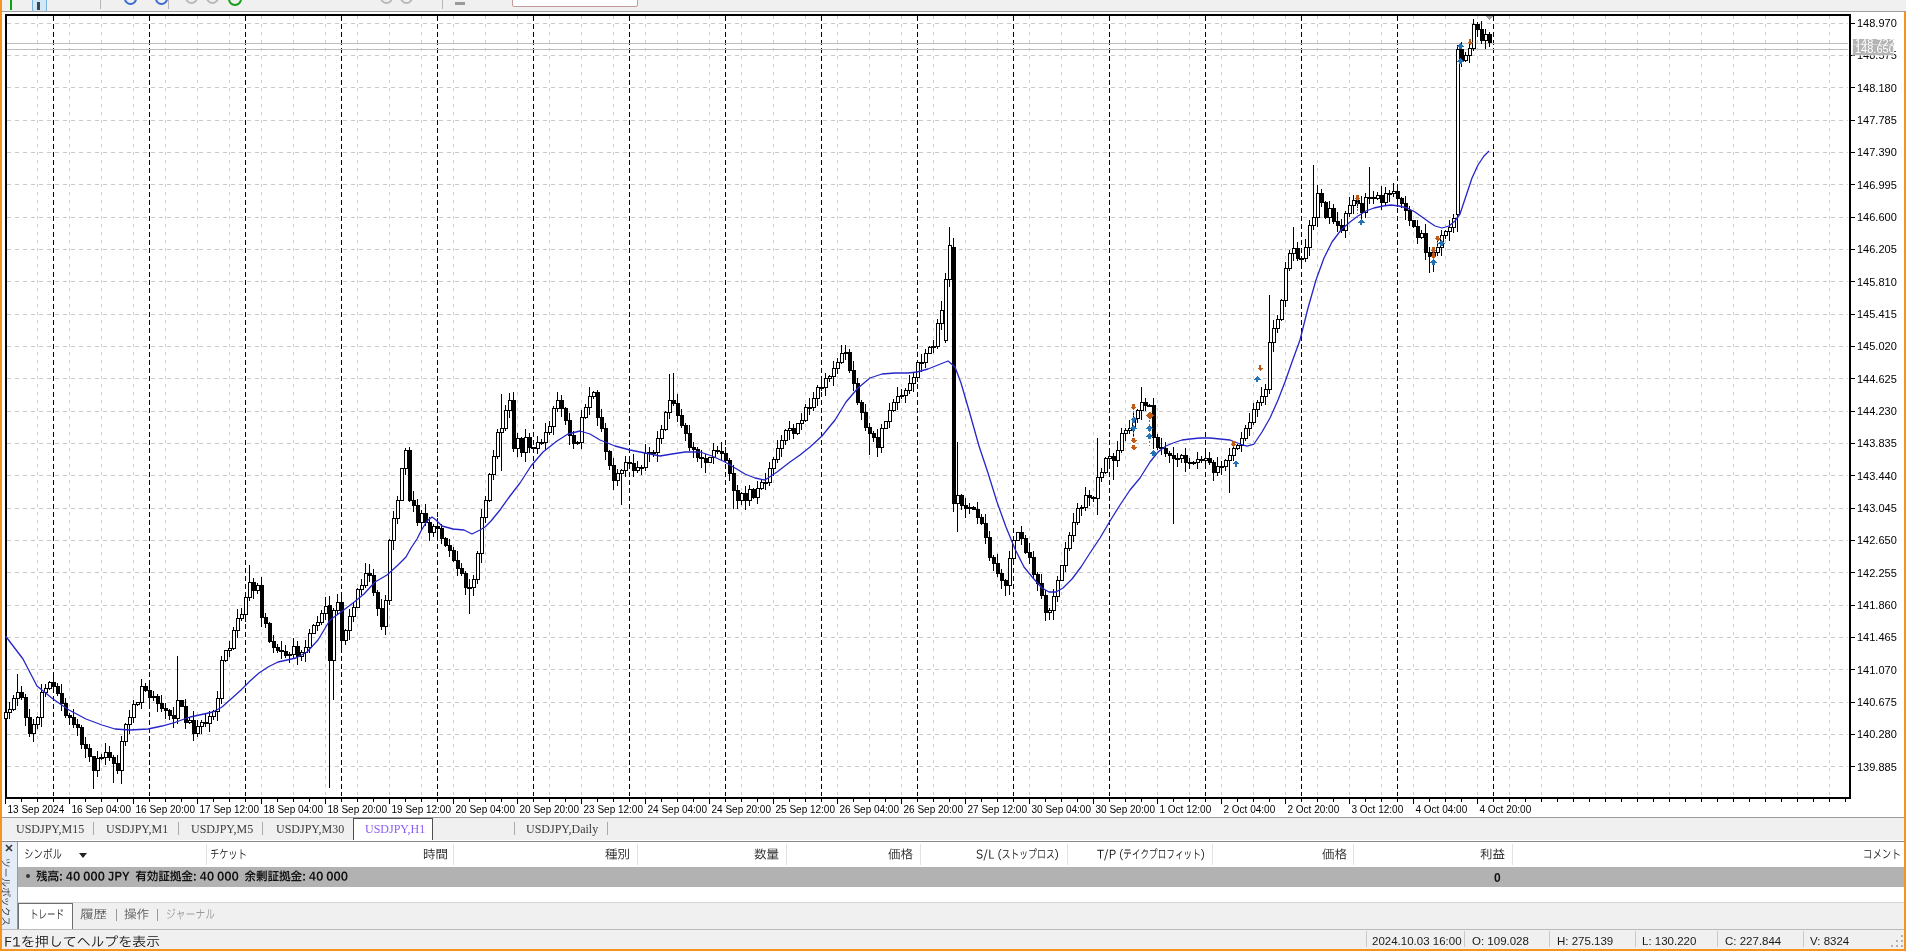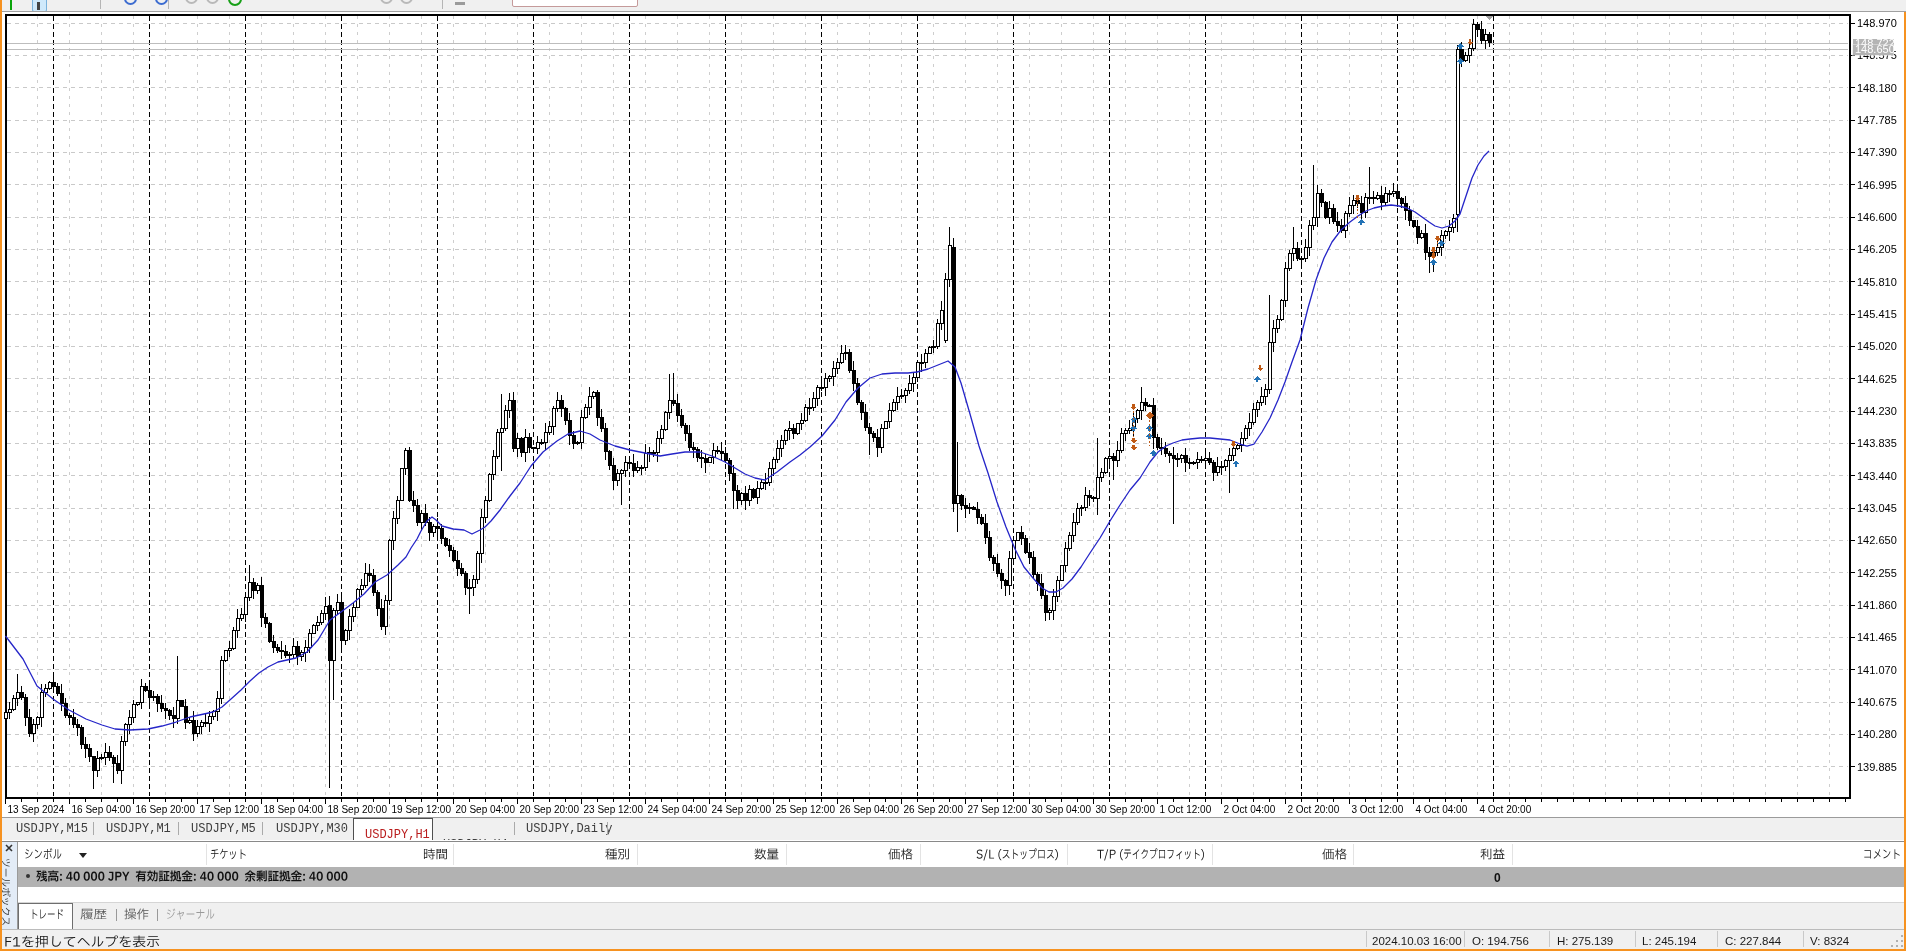--- a/index.html
+++ b/index.html
@@ -118,34 +118,34 @@
         <text x="1095.5" y="812.5">30 Sep 20:00</text>
         <text x="1159.5" y="812.5">1 Oct 12:00</text>
         <text x="1223.5" y="812.5">2 Oct 04:00</text>
         <text x="1287.5" y="812.5">2 Oct 20:00</text>
         <text x="1351.5" y="812.5">3 Oct 12:00</text>
         <text x="1415.5" y="812.5">4 Oct 04:00</text>
         <text x="1479.5" y="812.5">4 Oct 20:00</text>
       </g>
       <path d="M0 817.5H1906" stroke="#9b9b9b" stroke-width="1"></path>
     </svg>
-<div style="position:absolute;left:0;top:818px;width:1906px;height:22px;background:#f0f0f0;font-family:Liberation Mono, monospace;font-size:12px;color:#3c3c3c">
+<div style="position:absolute;left:0;top:818px;width:1906px;height:22px;background:#f0f0f0;font-family:Liberation Serif, serif;font-size:12px;color:#3c3c3c">
       <div style="position:absolute;left:16px;top:4px">USDJPY,M15</div>
       <div style="position:absolute;left:106px;top:4px">USDJPY,M1</div>
       <div style="position:absolute;left:191px;top:4px">USDJPY,M5</div>
       <div style="position:absolute;left:276px;top:4px">USDJPY,M30</div>
       <div style="position:absolute;left:443px;top:20px">USDJPY,H4</div>
       <div style="position:absolute;left:526px;top:4px">USDJPY,Daily</div>
       <div style="position:absolute;left:93px;top:4px;width:1px;height:13px;background:#aaa"></div>
       <div style="position:absolute;left:178px;top:4px;width:1px;height:13px;background:#aaa"></div>
       <div style="position:absolute;left:262px;top:4px;width:1px;height:13px;background:#aaa"></div>
       <div style="position:absolute;left:514px;top:4px;width:1px;height:13px;background:#aaa"></div>
       <div style="position:absolute;left:607px;top:4px;width:1px;height:13px;background:#aaa"></div>
       <div style="position:absolute;left:353px;top:0;width:80px;height:22px;background:#fff;border:1px solid #4f4f4f;border-bottom:none;box-sizing:border-box">
-        <div style="position:absolute;left:11px;top:9px;color:#b91c1c">USDJPY,H1</div>
+        <div style="position:absolute;left:11px;top:3px;color:#8b5cf6">USDJPY,H1</div>
       </div>
     </div>
 <div style="position:absolute;left:0;top:840px;width:1906px;height:91px;background:#fff;font-family:'Liberation Sans',sans-serif">
       <div style="position:absolute;left:0;top:1px;width:1906px;height:1px;background:#898989"></div>
       <div style="position:absolute;left:0;top:2px;width:18px;height:89px;background:#e3ecf7"></div>
       <div style="position:absolute;left:17px;top:2px;width:1px;height:89px;background:#9a9a9a"></div>
       <svg style="position:absolute;left:5px;top:4px" width="8" height="8" viewBox="0 0 8 8">
         <path d="M1 1L7 7M7 1L1 7" stroke="#333" stroke-width="1.6"></path>
       </svg>
       <div style="position:absolute;left:1px;top:18px;width:12px;height:74px;overflow:visible">
@@ -351,23 +351,23 @@
             <path transform="translate(58.64,11.44) scale(0.013909,-0.013000)" d="M799 -19Q580 -6 473.5 70.5Q367 147 367 288Q367 391 420.0 471.0Q473 551 551 597Q600 626 667 639V644Q343 623 95 604L91 675Q461 700 899 724L901 658Q847 656 808.0 650.0Q769 644 731 632Q657 610 590.0 560.5Q523 511 481.5 443.0Q440 375 440 300Q440 184 527.0 124.5Q614 65 810 52Z"></path>
             <path transform="translate(72.55,11.44) scale(0.013909,-0.013000)" d="M468 533Q438 566 415 566Q390 566 363 531L126 235L75 293L310 582Q336 615 360.0 629.5Q384 644 412 644Q439 644 463.0 631.0Q487 618 512 591L954 118L909 56Z"></path>
             <path transform="translate(86.46,11.44) scale(0.013909,-0.013000)" d="M932 393Q885 245 799.0 140.5Q713 36 600 -11H535V772H605V69Q784 165 871 427ZM287 767H357V466Q357 285 302.0 172.0Q247 59 132 -25L85 32Q190 106 238.5 205.0Q287 304 287 464Z"></path>
             <path transform="translate(100.37,11.44) scale(0.013909,-0.013000)" d="M972 728Q972 674 938.0 640.5Q904 607 847 607Q822 607 802 614Q780 358 655.5 204.0Q531 50 286 -23L255 48Q412 96 512.0 172.5Q612 249 664.5 361.0Q717 473 729 630H110V700H726Q723 714 723 728Q723 782 757.0 815.5Q791 849 847 849Q904 849 938.0 815.5Q972 782 972 728ZM919 735Q919 764 900.0 781.5Q881 799 847 799Q813 799 794.5 781.5Q776 764 776 735V721Q776 692 794.5 674.5Q813 657 847 657Q881 657 900.0 674.5Q919 692 919 721Z"></path>
             <path transform="translate(114.27,11.44) scale(0.013909,-0.013000)" d="M859 50 867 -14Q796 -25 719.5 -31.0Q643 -37 583 -37Q443 -37 374.5 2.0Q306 41 306 124Q306 198 373.5 257.0Q441 316 588 364Q581 412 555.5 435.0Q530 458 487 458Q386 458 257 350Q231 327 211.0 304.0Q191 281 146 221L92 260Q162 350 214.5 439.0Q267 528 309 626Q195 627 100 632L103 696Q212 690 335 690Q361 759 379 816L447 803Q438 776 431.0 755.5Q424 735 419 720Q411 700 408 690Q622 694 800 710L805 646Q597 628 382 626Q326 492 267 400L273 396Q321 453 383.5 486.5Q446 520 508 520Q565 520 604.0 484.5Q643 449 655 384Q759 413 908 439L919 375Q767 348 660 318Q660 196 654 124L584 123Q591 211 591 297Q479 260 427.5 217.5Q376 175 376 126Q376 73 424.0 50.0Q472 27 582 27Q713 27 859 50Z"></path>
             <path transform="translate(128.18,11.44) scale(0.013909,-0.013000)" d="M958 -10 926 -65Q759 3 654.5 111.0Q550 219 500 368Q440 290 353 230V30Q498 56 613 88L621 29Q430 -27 164 -64L151 -2Q223 7 290 19V190Q194 134 68 94L42 151Q298 231 429 370H56V426H460V530H127V584H460V684H89V739H460V834H524V739H911V684H524V584H872V530H524V426H945V370H560Q601 263 667 187Q778 244 863 322L907 279Q814 197 709 142Q804 53 958 -10Z"></path>
             <path transform="translate(142.09,11.44) scale(0.013909,-0.013000)" d="M154 781H846V718H154ZM61 559H940V496H542V29Q542 -12 523.5 -30.0Q505 -48 463 -48H291L274 13H474V496H61ZM727 402Q786 326 833.5 245.5Q881 165 930 61L866 32Q818 136 771.5 217.0Q725 298 671 369ZM306 386Q280 286 232.5 197.0Q185 108 111 26L54 67Q127 147 169.5 224.0Q212 301 241 401Z"></path>
           </g>
         </svg></div>
       <div style="position:absolute;left:1372px;top:6px">2024.10.03 16:00</div>
-      <div style="position:absolute;left:1472px;top:6px">O: 194.756</div>
+      <div style="position:absolute;left:1472px;top:6px">O: 109.028</div>
       <div style="position:absolute;left:1557px;top:6px">H: 275.139</div>
-      <div style="position:absolute;left:1642px;top:6px">L: 245.194</div>
+      <div style="position:absolute;left:1642px;top:6px">L: 130.220</div>
       <div style="position:absolute;left:1725px;top:6px">C: 227.844</div>
       <div style="position:absolute;left:1810px;top:6px">V: 8324</div>
       <div style="position:absolute;left:1366px;top:2px;width:1px;height:16px;background:#c9c9c9"></div>
       <div style="position:absolute;left:1464px;top:2px;width:1px;height:16px;background:#c9c9c9"></div>
       <div style="position:absolute;left:1549px;top:2px;width:1px;height:16px;background:#c9c9c9"></div>
       <div style="position:absolute;left:1635px;top:2px;width:1px;height:16px;background:#c9c9c9"></div>
       <div style="position:absolute;left:1717px;top:2px;width:1px;height:16px;background:#c9c9c9"></div>
       <div style="position:absolute;left:1803px;top:2px;width:1px;height:16px;background:#c9c9c9"></div>
       <svg style="position:absolute;right:2px;top:6px" width="13" height="13">
         <g fill="#b0b0b0">

